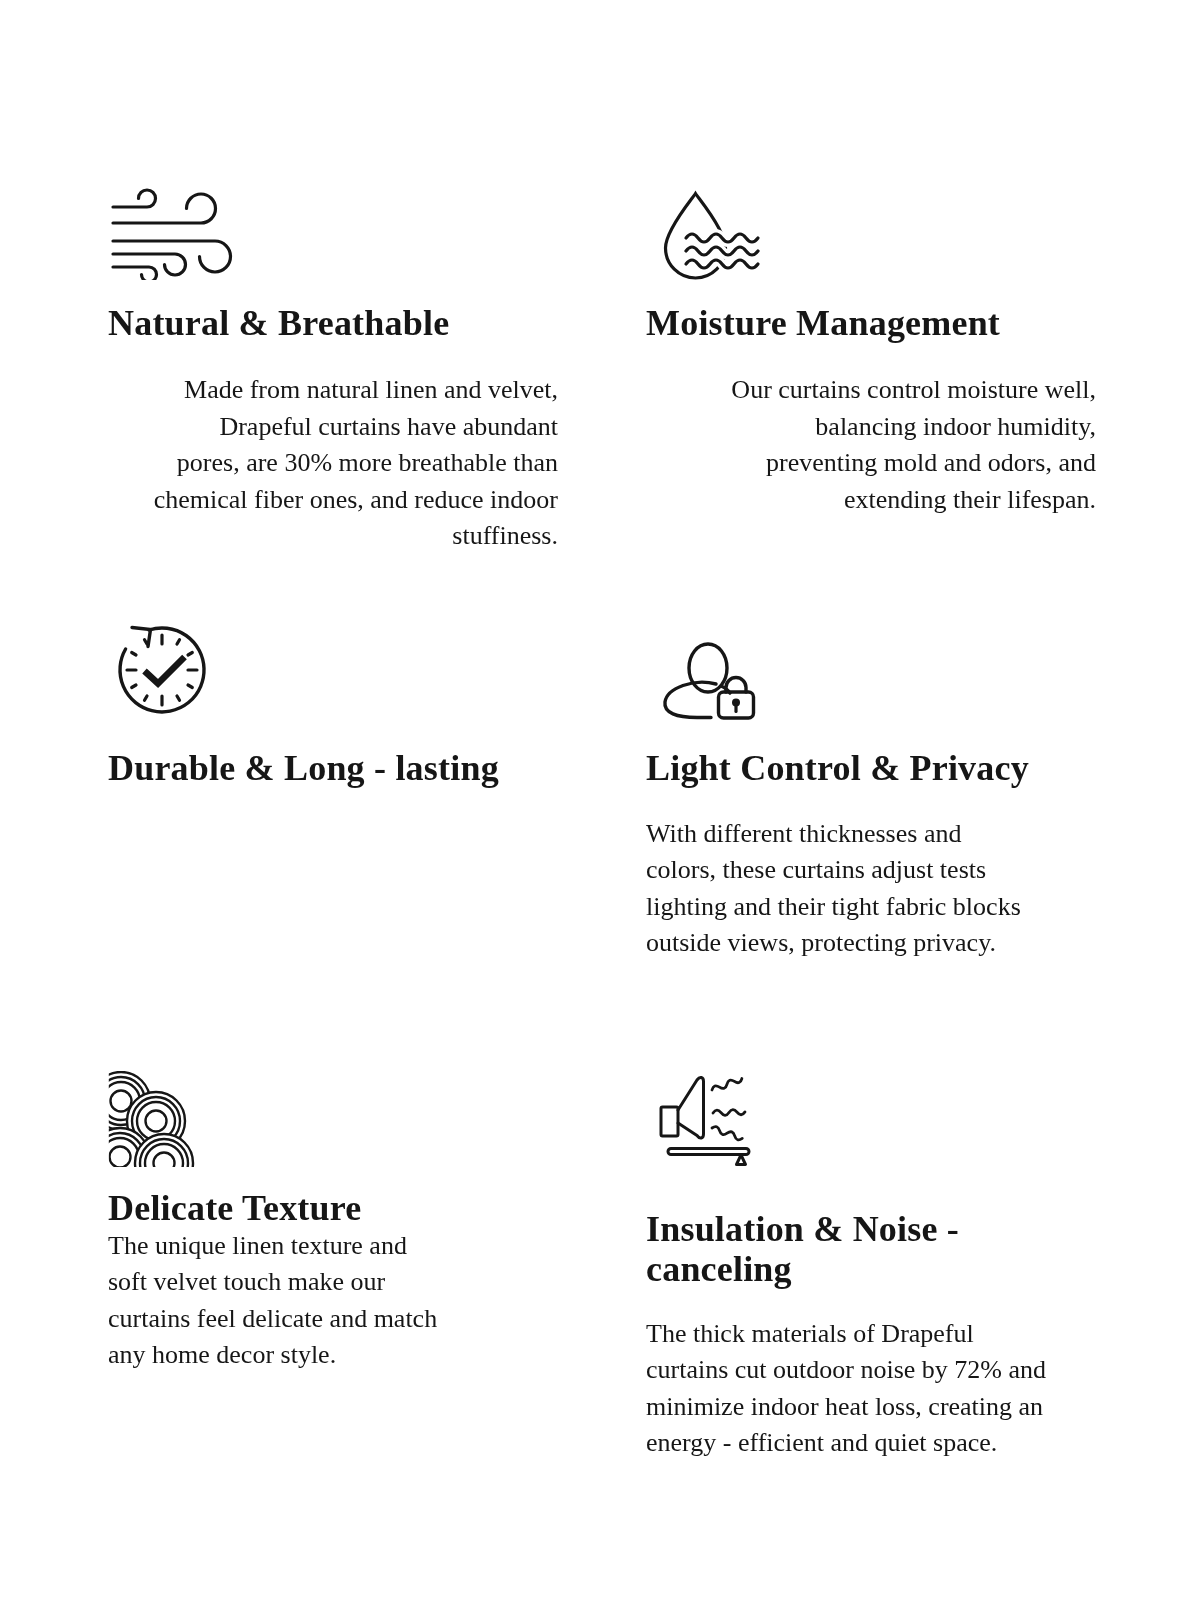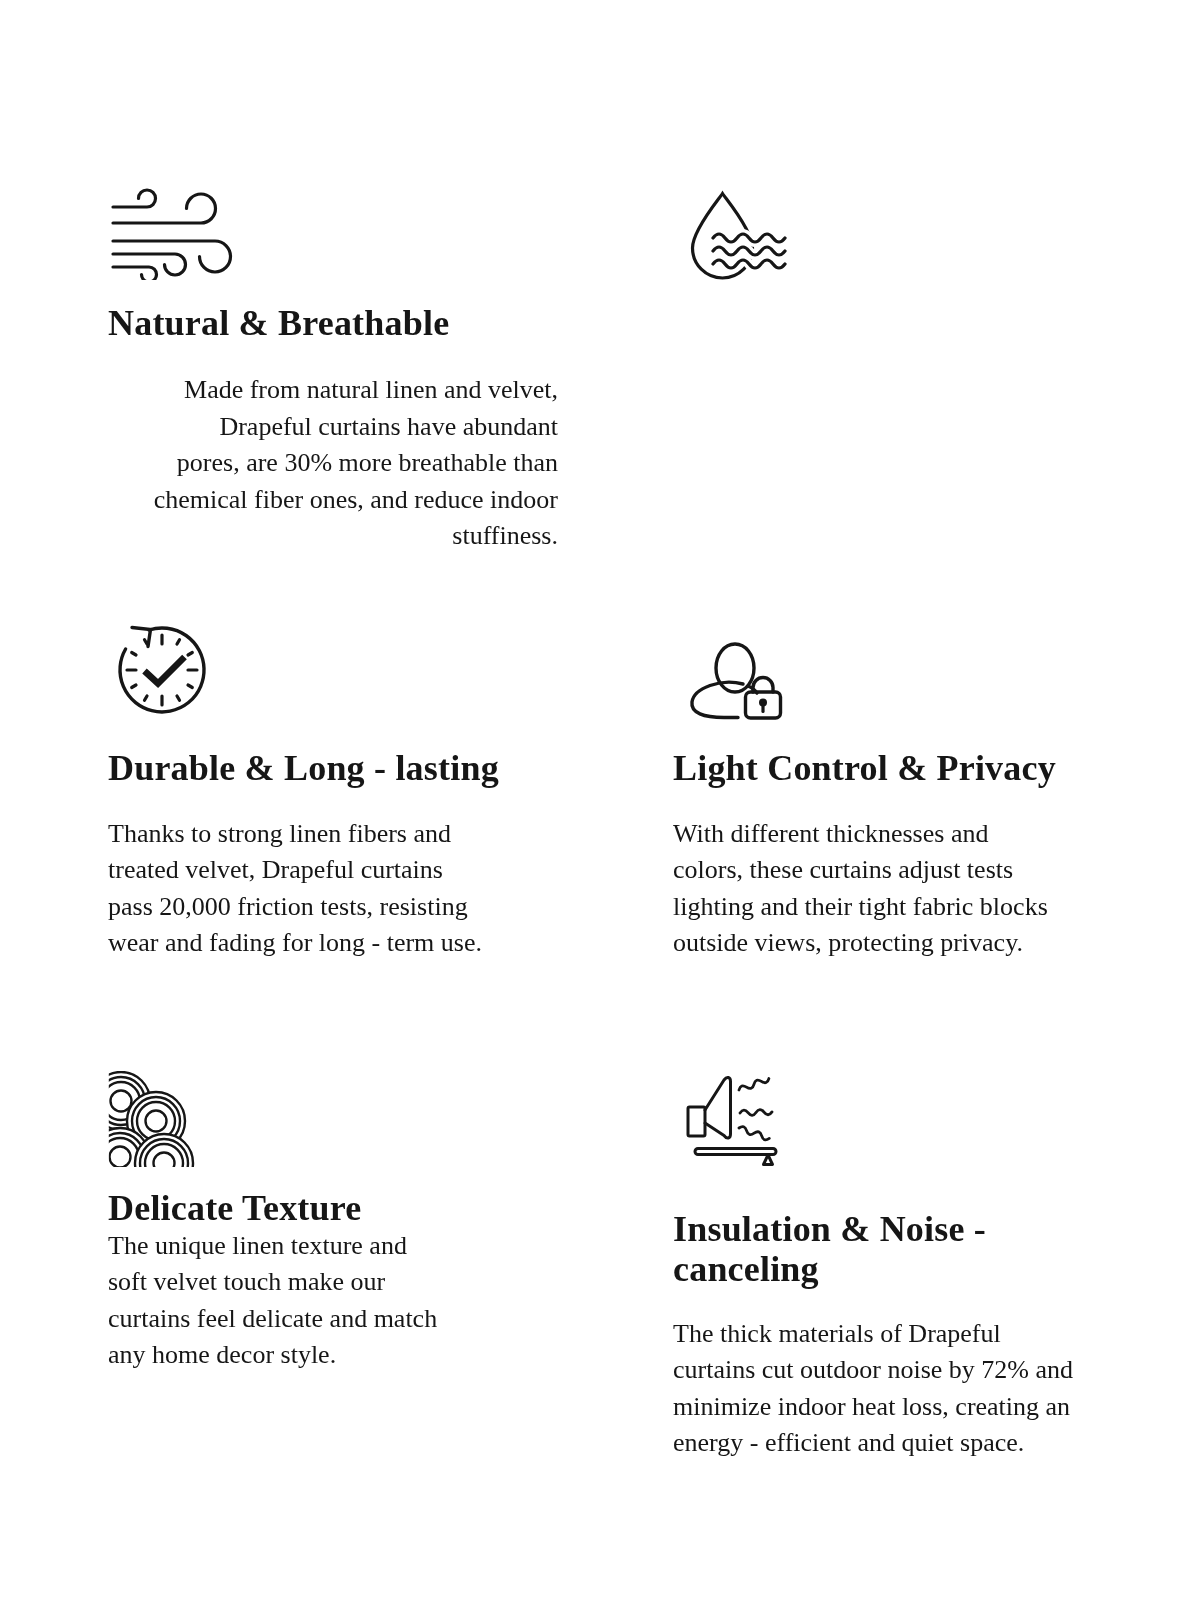--- a/index.html
+++ b/index.html
@@ -13,21 +13,21 @@
     color: #161616;
     font-family: "Liberation Serif", serif;
     overflow: hidden;
   }
   .features {
     padding: 185px 0 0 108px;
   }
   .row {
     display: grid;
     grid-template-columns: 450px 450px;
-    column-gap: 115px;
+    column-gap: 88px;
   }
   .row-2 { margin-top: 65px; }
   .row-3 { margin-top: 105px; }
   .cell { }
   .icon-wrap {
     display: flex;
     align-items: flex-end;
     height: 95px;
   }
   .row-2 .icon-wrap, .row-3 .icon-wrap { height: 100px; }
@@ -87,39 +87,40 @@
         <svg class="ml16" width="100" height="90" viewBox="0 0 100 90" fill="none" stroke="currentColor" stroke-width="3.2" stroke-linecap="round">
           <path d="M33.5 3.5 C30 9 3.5 40 3.5 58 a30 30 0 0 0 60 0 C63.5 40 37 9 33.5 3.5 Z"></path>
           <path stroke="#ffffff" stroke-width="10" d="M24 48 q6 -8 12 0 t12 0 t12 0 t12 0 t12 0 t12 0"></path>
           <path d="M24 48 q6 -8 12 0 t12 0 t12 0 t12 0 t12 0 t12 0"></path>
           <path stroke="#ffffff" stroke-width="10" d="M24 61 q6 -8 12 0 t12 0 t12 0 t12 0 t12 0 t12 0"></path>
           <path d="M24 61 q6 -8 12 0 t12 0 t12 0 t12 0 t12 0 t12 0"></path>
           <path stroke="#ffffff" stroke-width="10" d="M24 74 q6 -8 12 0 t12 0 t12 0 t12 0 t12 0 t12 0"></path>
           <path d="M24 74 q6 -8 12 0 t12 0 t12 0 t12 0 t12 0 t12 0"></path>
         </svg>
       </div>
+      <h2 class="feature-title">Moisture Management</h2>
+      <p class="feature-desc">Our curtains control moisture well,
+balancing indoor humidity,
+preventing mold and odors, and
+extending their lifespan.</p>
     </div>
   </div>
 
   <div class="row row-2">
 
     <div class="cell">
       <div class="icon-wrap">
         <svg width="104" height="100" viewBox="0 0 104 100" fill="none" stroke="currentColor" stroke-width="3.4" stroke-linecap="round">
           <path d="M41 10 A42 42 0 1 1 17.6 29"></path>
           <path d="M24 7.5 L42.5 9.5 L40 26.5" stroke-linejoin="miter"></path>
           <path stroke-width="3.2" d="M54 15 V24 M71.5 19.7 L69 24 M84.3 32.5 L80 35 M89 50 H80 M84.3 67.5 L80 65 M71.5 80.3 L69 76 M54 85 V76 M36.5 80.3 L39 76 M23.7 67.5 L28 65 M19 50 H28 M23.7 32.5 L28 35 M36.5 19.7 L39 24"></path>
           <path d="M36.5 51 L50 63.5 L76.5 37" stroke-width="6.6" stroke-linecap="butt" stroke-linejoin="miter"></path>
         </svg>
       </div>
       <h2 class="feature-title">Durable &amp; Long - lasting</h2>
-      <p class="feature-desc">Thanks to strong linen fibers and
-treated velvet, Drapeful curtains
-pass 20,000 friction tests, resisting
-wear and fading for long - term use.</p>
     </div>
 
     <div class="cell">
       <div class="icon-wrap">
         <svg class="ml8" width="103" height="78" viewBox="0 0 103 78" fill="none" stroke="currentColor" stroke-width="3.4" stroke-linecap="round">
           <ellipse cx="54" cy="26" rx="19" ry="24"></ellipse>
           <path d="M62 42 C40 36 13 46 11 60 C9.5 71 23 75.5 43 75.5 H57"></path>
           <path d="M67 44 c4.5 2 7 4 9 7"></path>
           <rect x="64.5" y="50" width="35" height="26" rx="5"></rect>
           <path d="M72 50 V45.5 a10 10 0 0 1 20 0 V50"></path>

